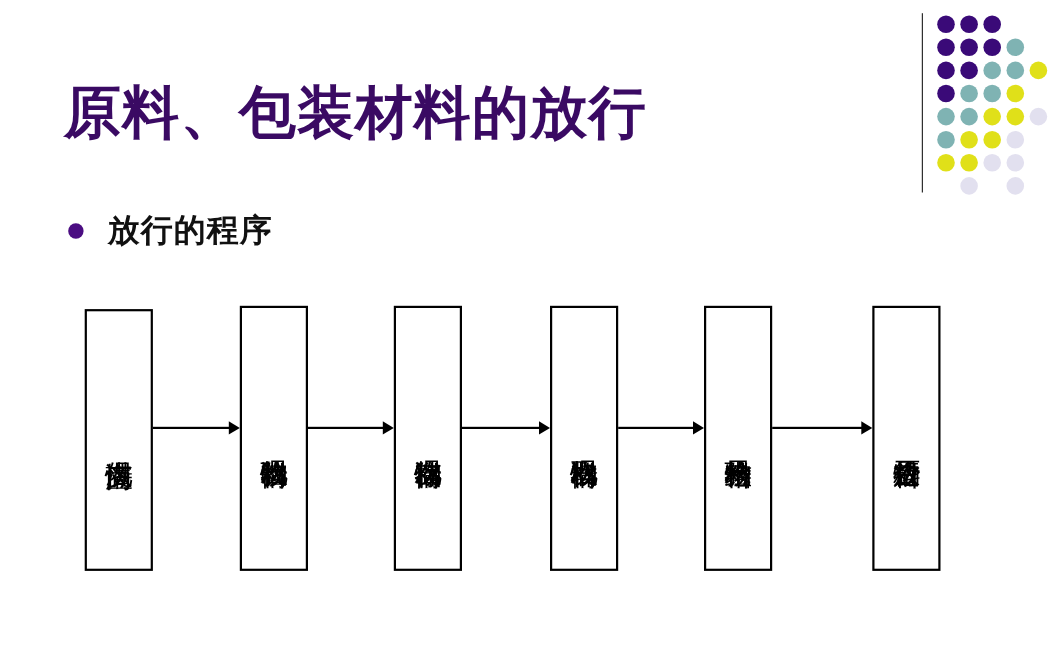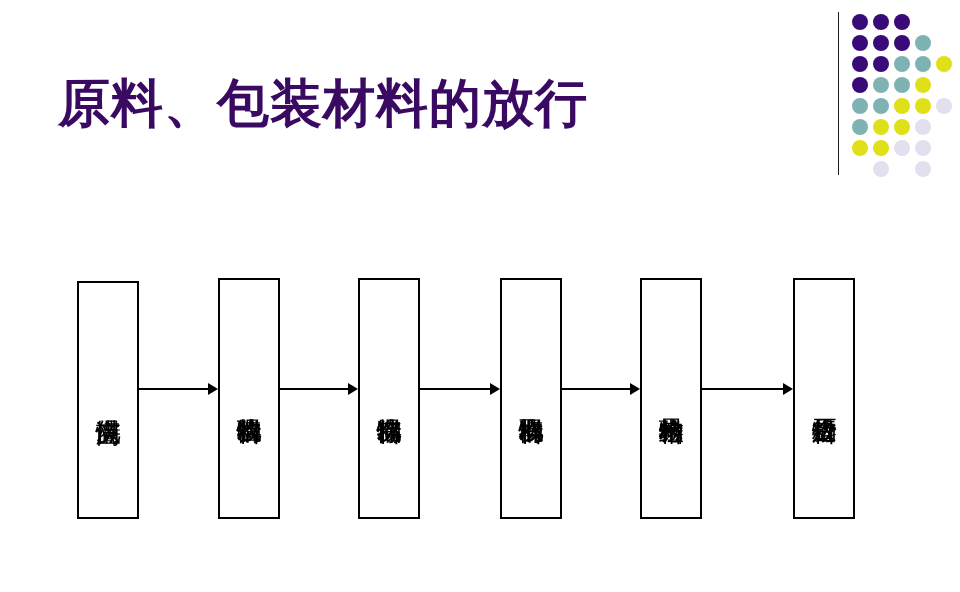--- a/index.html
+++ b/index.html
@@ -161,20 +161,24 @@
       <span class="dot" style="left: 0px; top: 126px; width: 16px; height: 16px; background: rgb(224, 224, 25);"></span>
       <span class="dot" style="left: 21px; top: 126px; width: 16px; height: 16px; background: rgb(224, 224, 25);"></span>
       <span class="dot" style="left: 42px; top: 126px; width: 16px; height: 16px; background: rgb(226, 224, 239);"></span>
       <span class="dot" style="left: 63px; top: 126px; width: 16px; height: 16px; background: rgb(226, 224, 239);"></span>
       <span class="dot" style="left: 21px; top: 147px; width: 16px; height: 16px; background: rgb(226, 224, 239);"></span>
       <span class="dot" style="left: 63px; top: 147px; width: 16px; height: 16px; background: rgb(226, 224, 239);"></span>
     </div>
 
   <div id="page-title">原料、包装材料的放行</div>
 
+  <div id="bullet-row">
+    <span id="bullet-marker"></span>
+    <span id="bullet-text">放行的程序</span>
+  </div>
 
   <div id="flowchart">
       <div class="flow-box" style="left: 77px; top: 281px; width: 62px; height: 238px; border-color: rgb(0, 0, 0); background: rgb(255, 255, 255);">
         <span class="flow-box-label">供应商情况</span>
       </div>
       <div class="flow-box" style="left: 218px; top: 278px; width: 62px; height: 241px; border-color: rgb(0, 0, 0); background: rgb(255, 255, 255);">
         <span class="flow-box-label">物料验收情况</span>
       </div>
       <div class="flow-box" style="left: 358px; top: 278px; width: 62px; height: 241px; border-color: rgb(0, 0, 0); background: rgb(255, 255, 255);">
         <span class="flow-box-label">物料储存情况</span>

